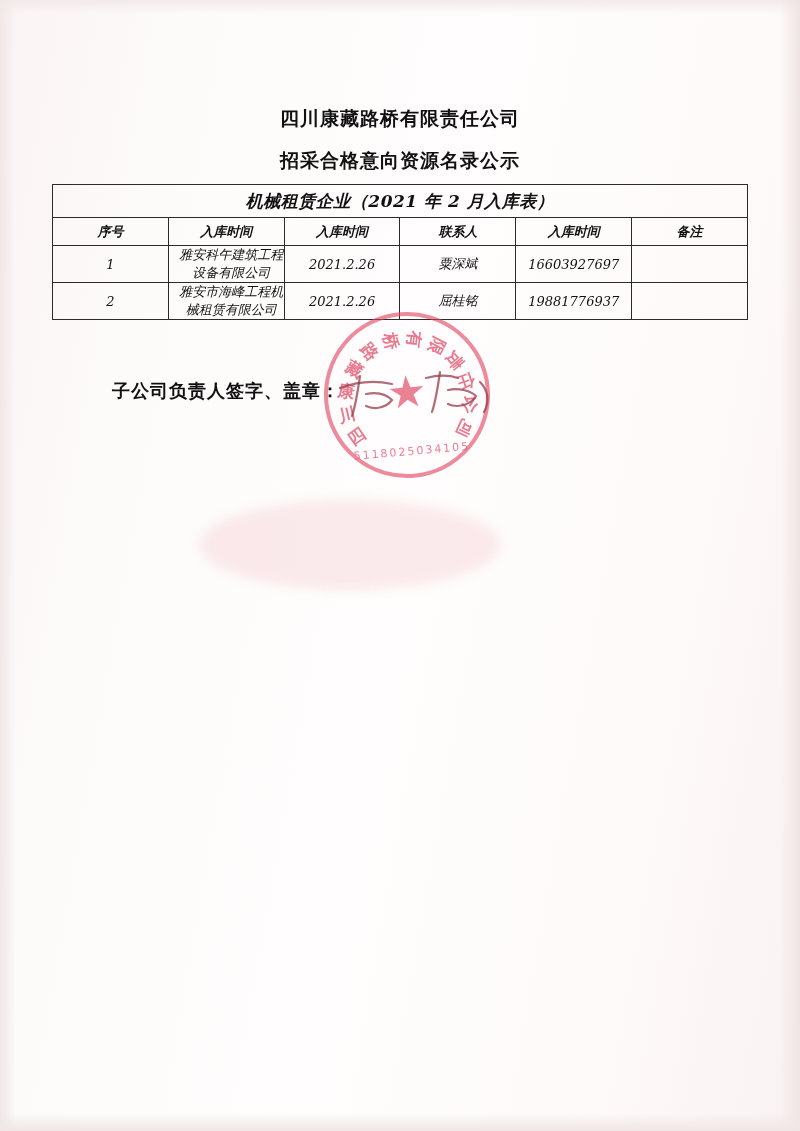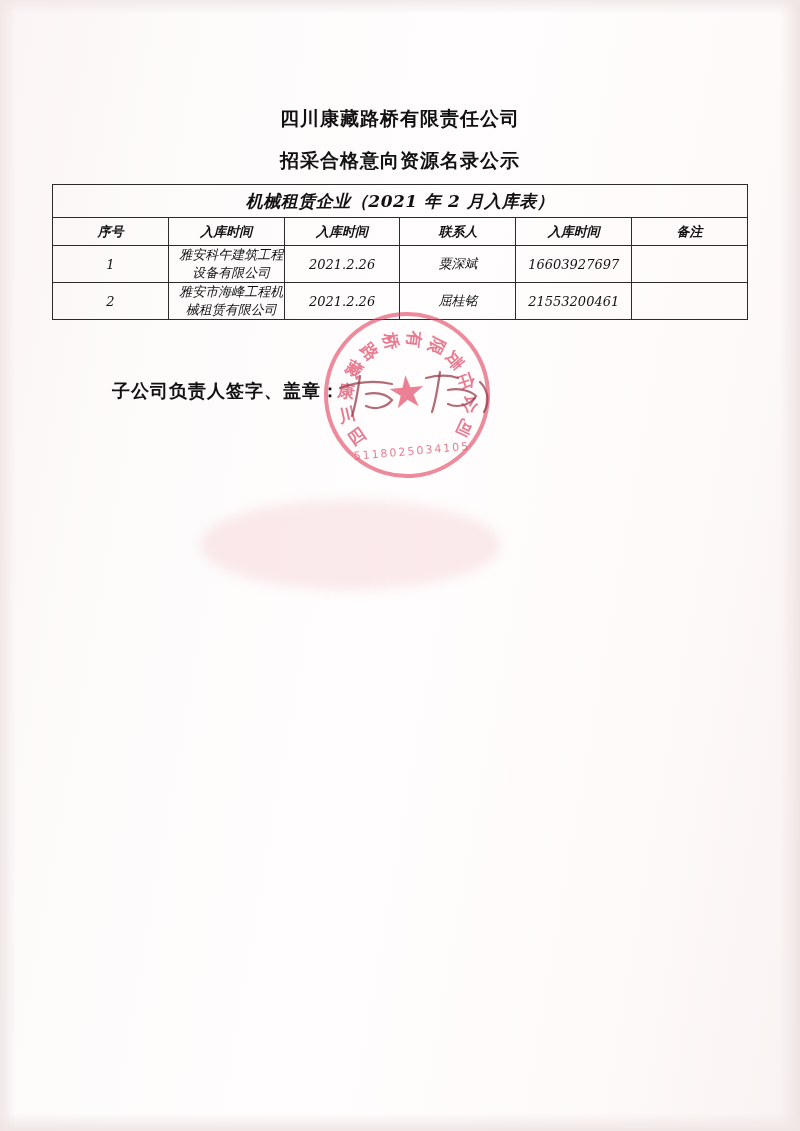--- a/index.html
+++ b/index.html
@@ -225,21 +225,21 @@
         <td>2021.2.26</td>
         <td>粟深斌</td>
         <td>16603927697</td>
         <td></td>
       </tr>
       <tr>
         <td class="cell-num">2</td>
         <td class="cell-name">雅安市海峰工程机械租赁有限公司</td>
         <td>2021.2.26</td>
         <td>屈桂铭</td>
-        <td>21553200461</td>
+        <td>19881776937</td>
         <td></td>
       </tr>
     </tbody>
   </table>
 
   <div class="sign-line">子公司负责人签字、盖章：</div>
 
   <div class="seal">
     <div class="seal-inner">
       <div class="seal-arc-text" id="seal-arc">

